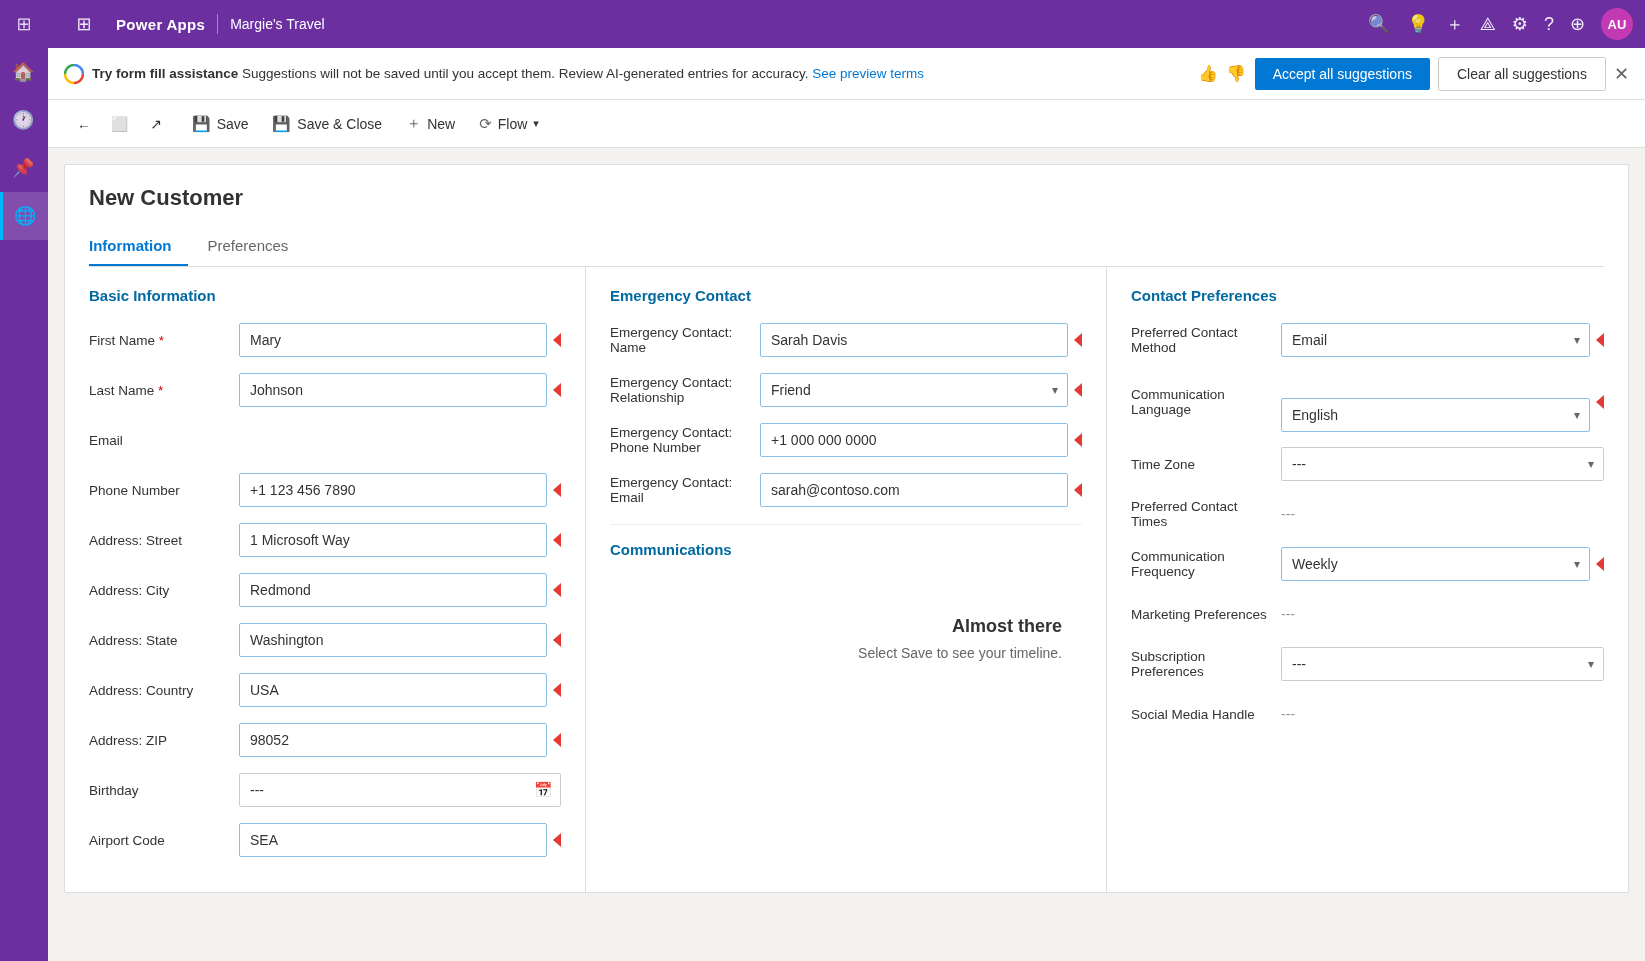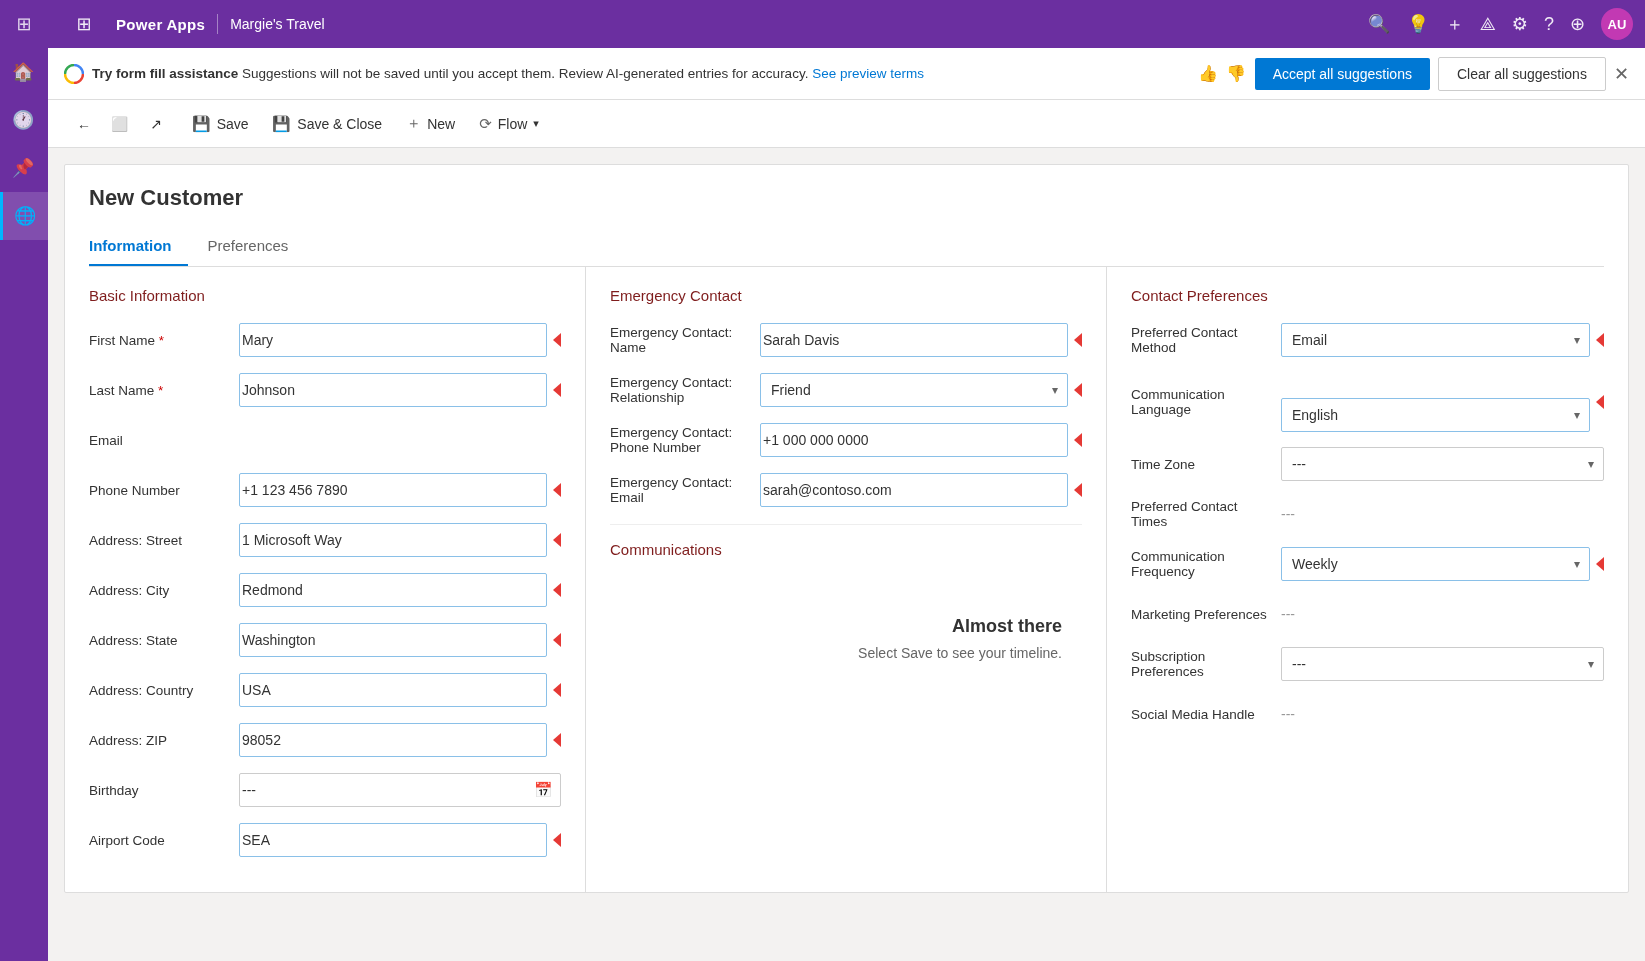--- a/index.html
+++ b/index.html
@@ -238,22 +238,22 @@
       margin: 0 -24px;
     }
     .panel {
       padding: 20px 24px;
       border-right: 1px solid #ddd;
     }
     .panel:last-child { border-right: none; }
 
     .panel-title {
       font-size: 15px;
-      font-weight: 400;
-      color: #7f1d1d;
+      font-weight: 700;
+      color: #0369a1;
       margin-bottom: 18px;
     }
 
     
     .form-row {
       display: flex;
       align-items: center;
       margin-bottom: 14px;
       min-height: 36px;
     }
@@ -272,21 +272,21 @@
       flex: 1;
       position: relative;
       display: flex;
       align-items: center;
     }
     .form-input {
       width: 100%;
       height: 34px;
       border: 1px solid #8ac0e8;
       border-radius: 2px;
-      padding: 0 2px;
+      padding: 0 10px;
       font-size: 14px;
       color: #333;
       background: #fff;
       outline: none;
     }
     .form-select {
       width: 100%;
       height: 34px;
       border: 1px solid #8ac0e8;
       border-radius: 2px;

